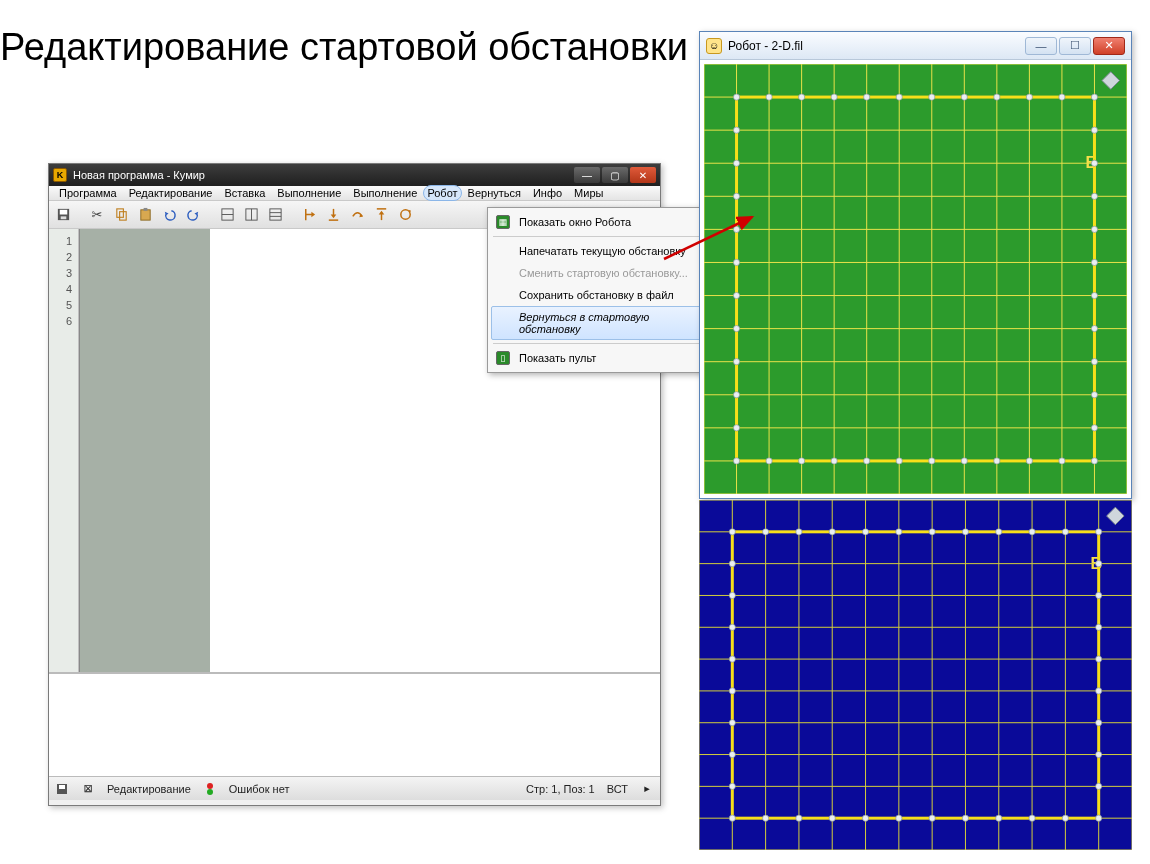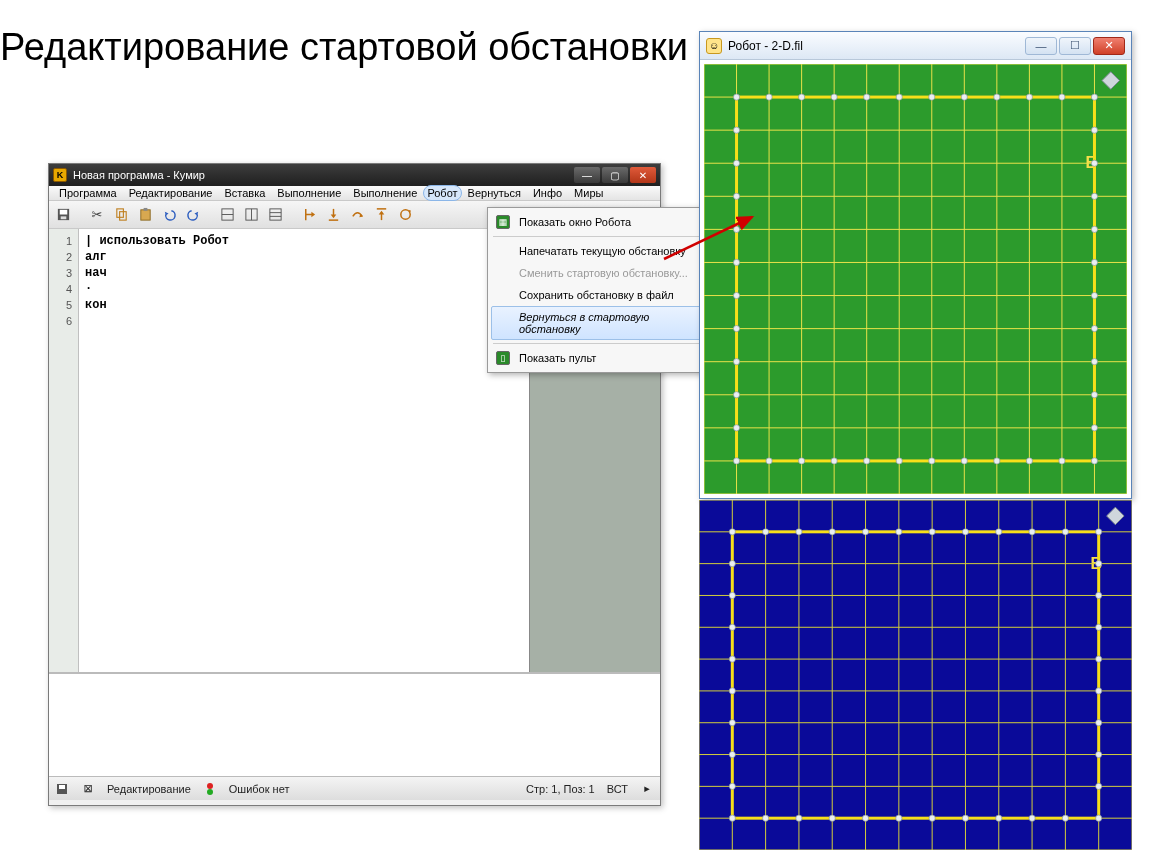--- a/index.html
+++ b/index.html
@@ -188,26 +188,20 @@
   </div>
   <div class="editor-area">
     <div class="gutter" id="gutter">
         <div>1</div>
         <div>2</div>
         <div>3</div>
         <div>4</div>
         <div>5</div>
         <div>6</div>
       </div>
-    <div class="code" id="code">| использовать Робот
-алг
-нач
-·
-кон
-</div>
     <div class="side-strip"></div>
   </div>
   <div class="console-area"></div>
   <div class="statusbar">
     <span class="status-icon">
         <svg width="12" height="12">
           <rect x="1" y="1" width="10" height="10" fill="#555"></rect>
           <rect x="3" y="2" width="6" height="4" fill="#fff"></rect>
         </svg>
       </span>

